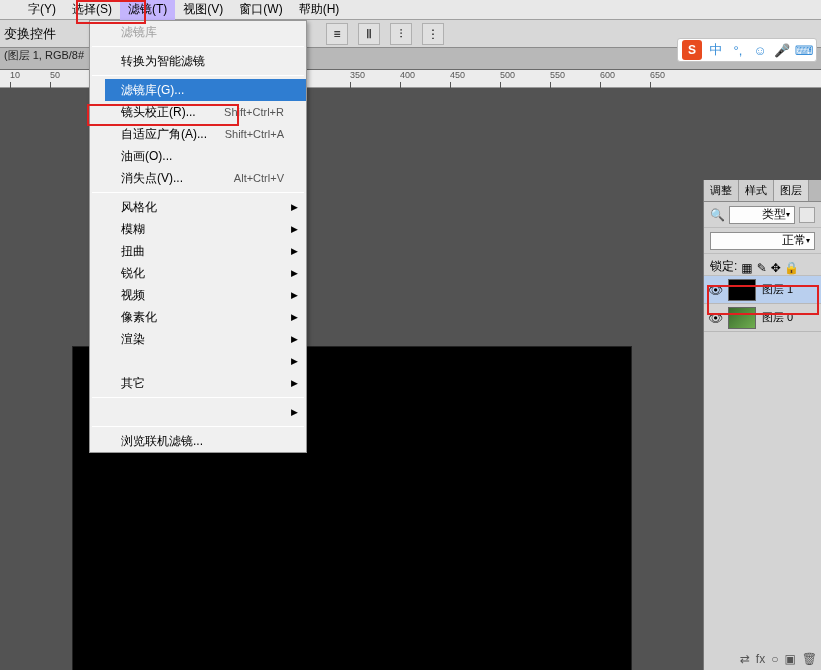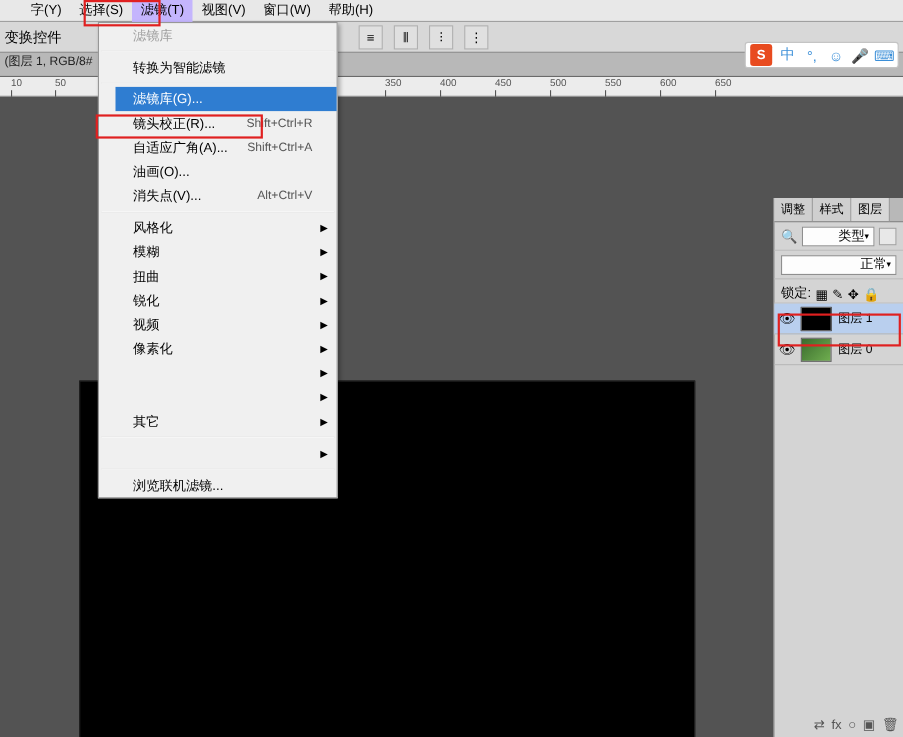--- a/index.html
+++ b/index.html
@@ -146,20 +146,21 @@
     </div>
     <div class="menu-item">
       <span class="menu-label">视频</span>
       <span class="submenu-arrow">▶</span>
     </div>
     <div class="menu-item">
       <span class="menu-label">像素化</span>
       <span class="submenu-arrow">▶</span>
     </div>
     <div class="menu-item">
+      <span class="menu-label">渲染</span>
       <span class="submenu-arrow">▶</span>
     </div>
     <div class="menu-item">
       <span class="submenu-arrow">▶</span>
     </div>
     <div class="menu-item">
       <span class="menu-label">其它</span>
       <span class="submenu-arrow">▶</span>
     </div>
     <div class="menu-sep"></div>

